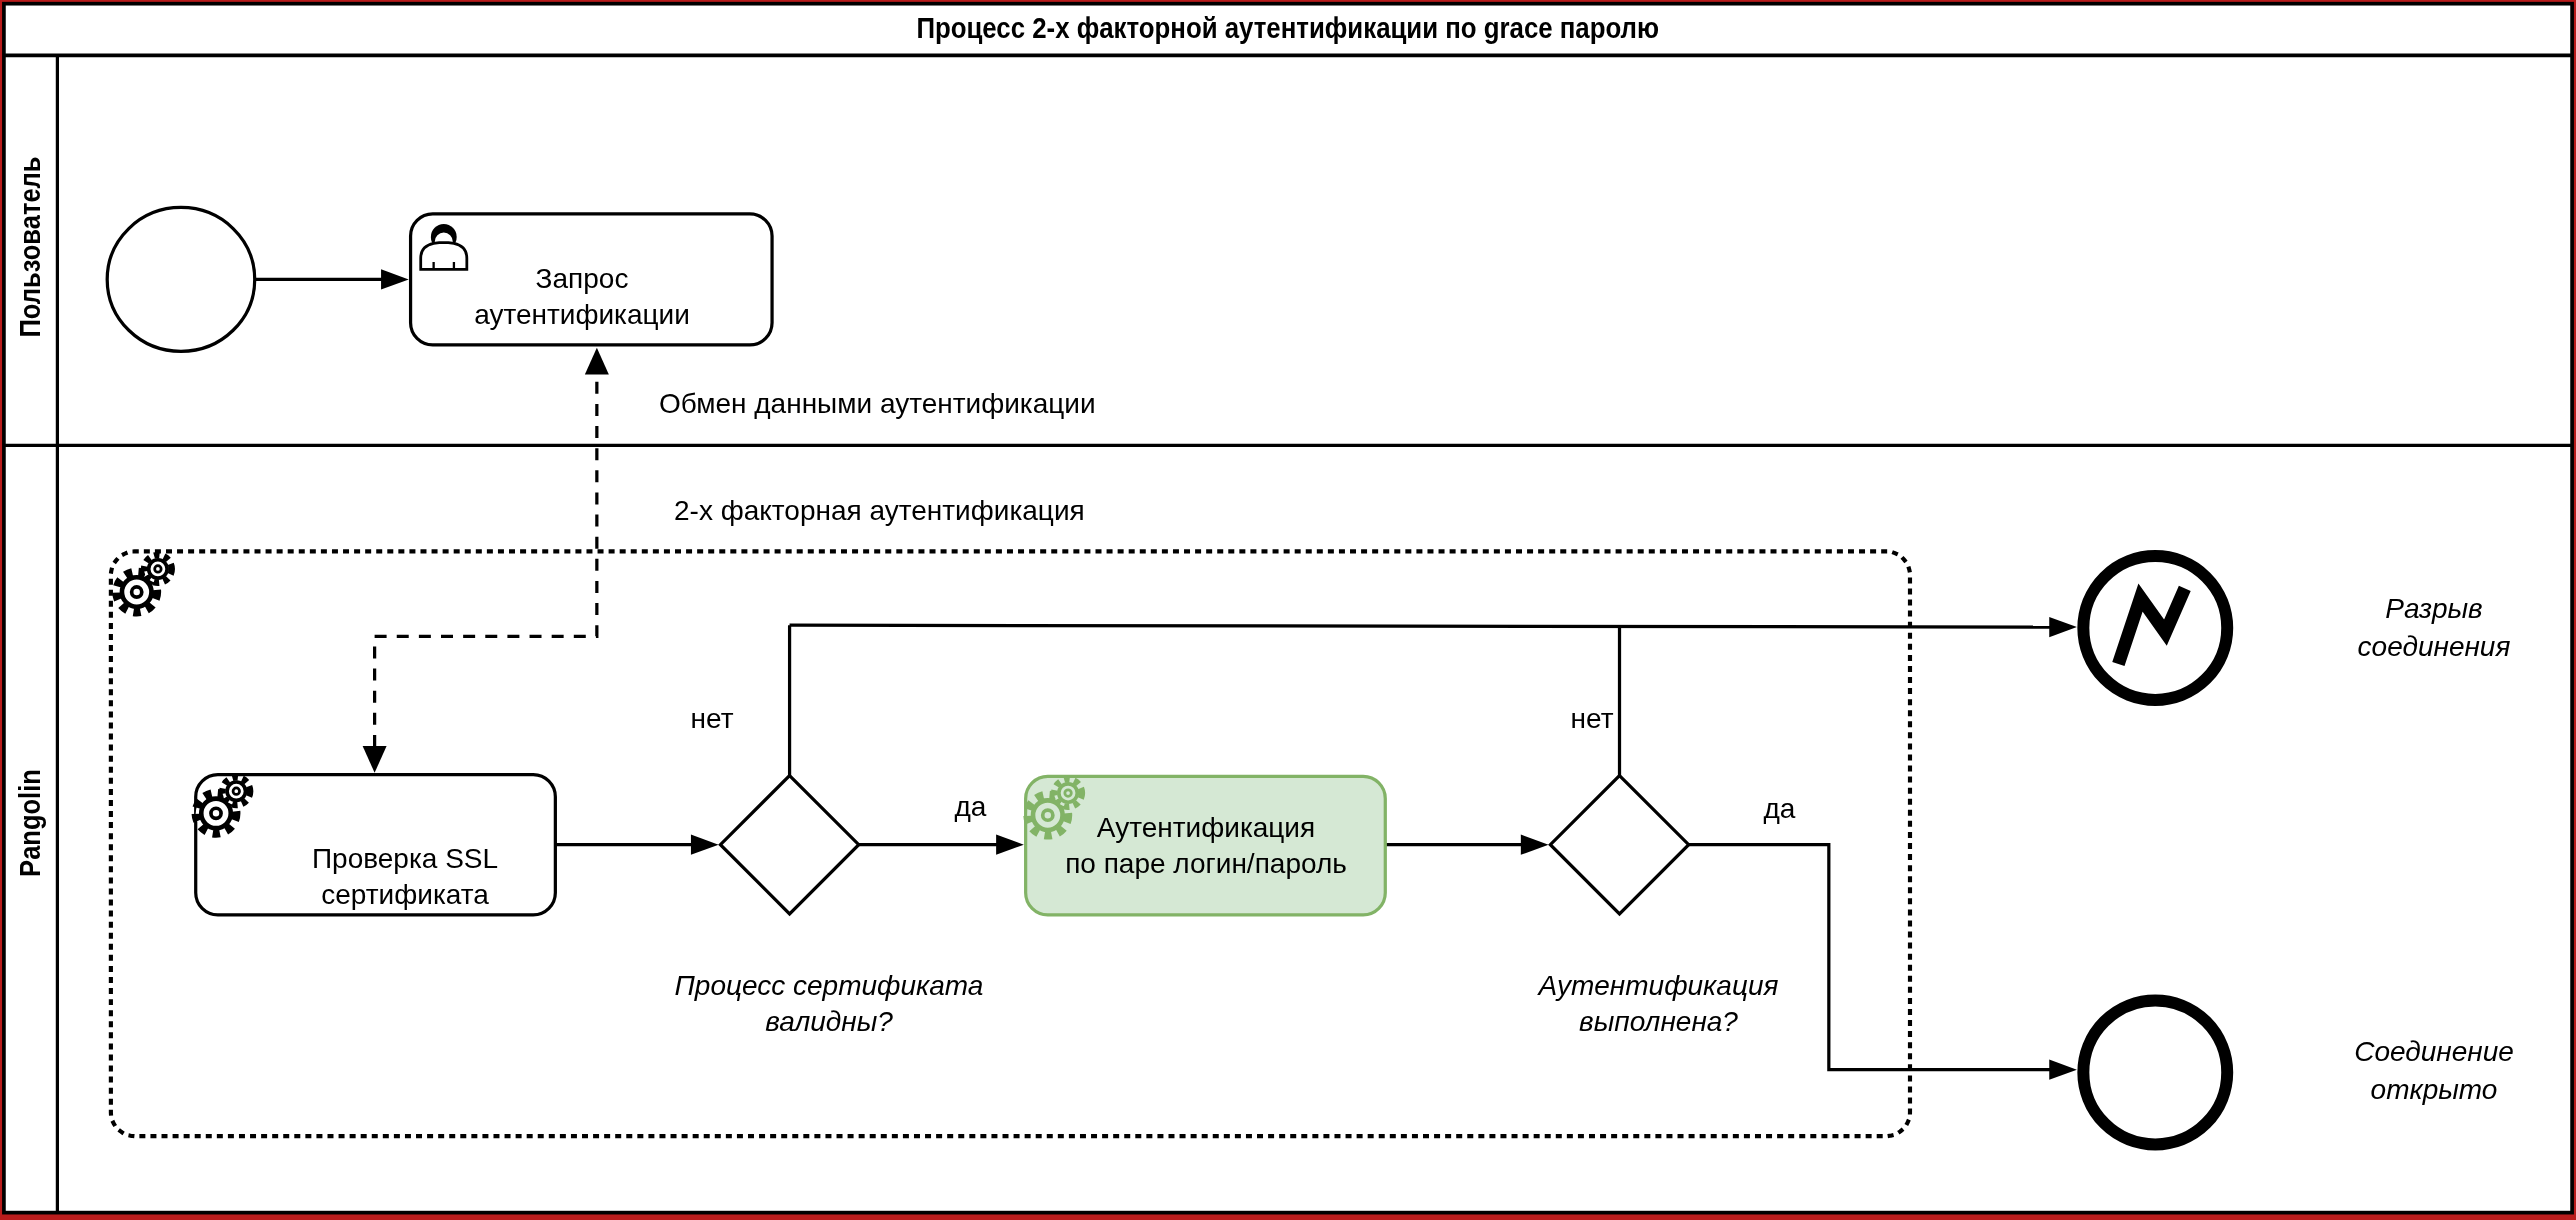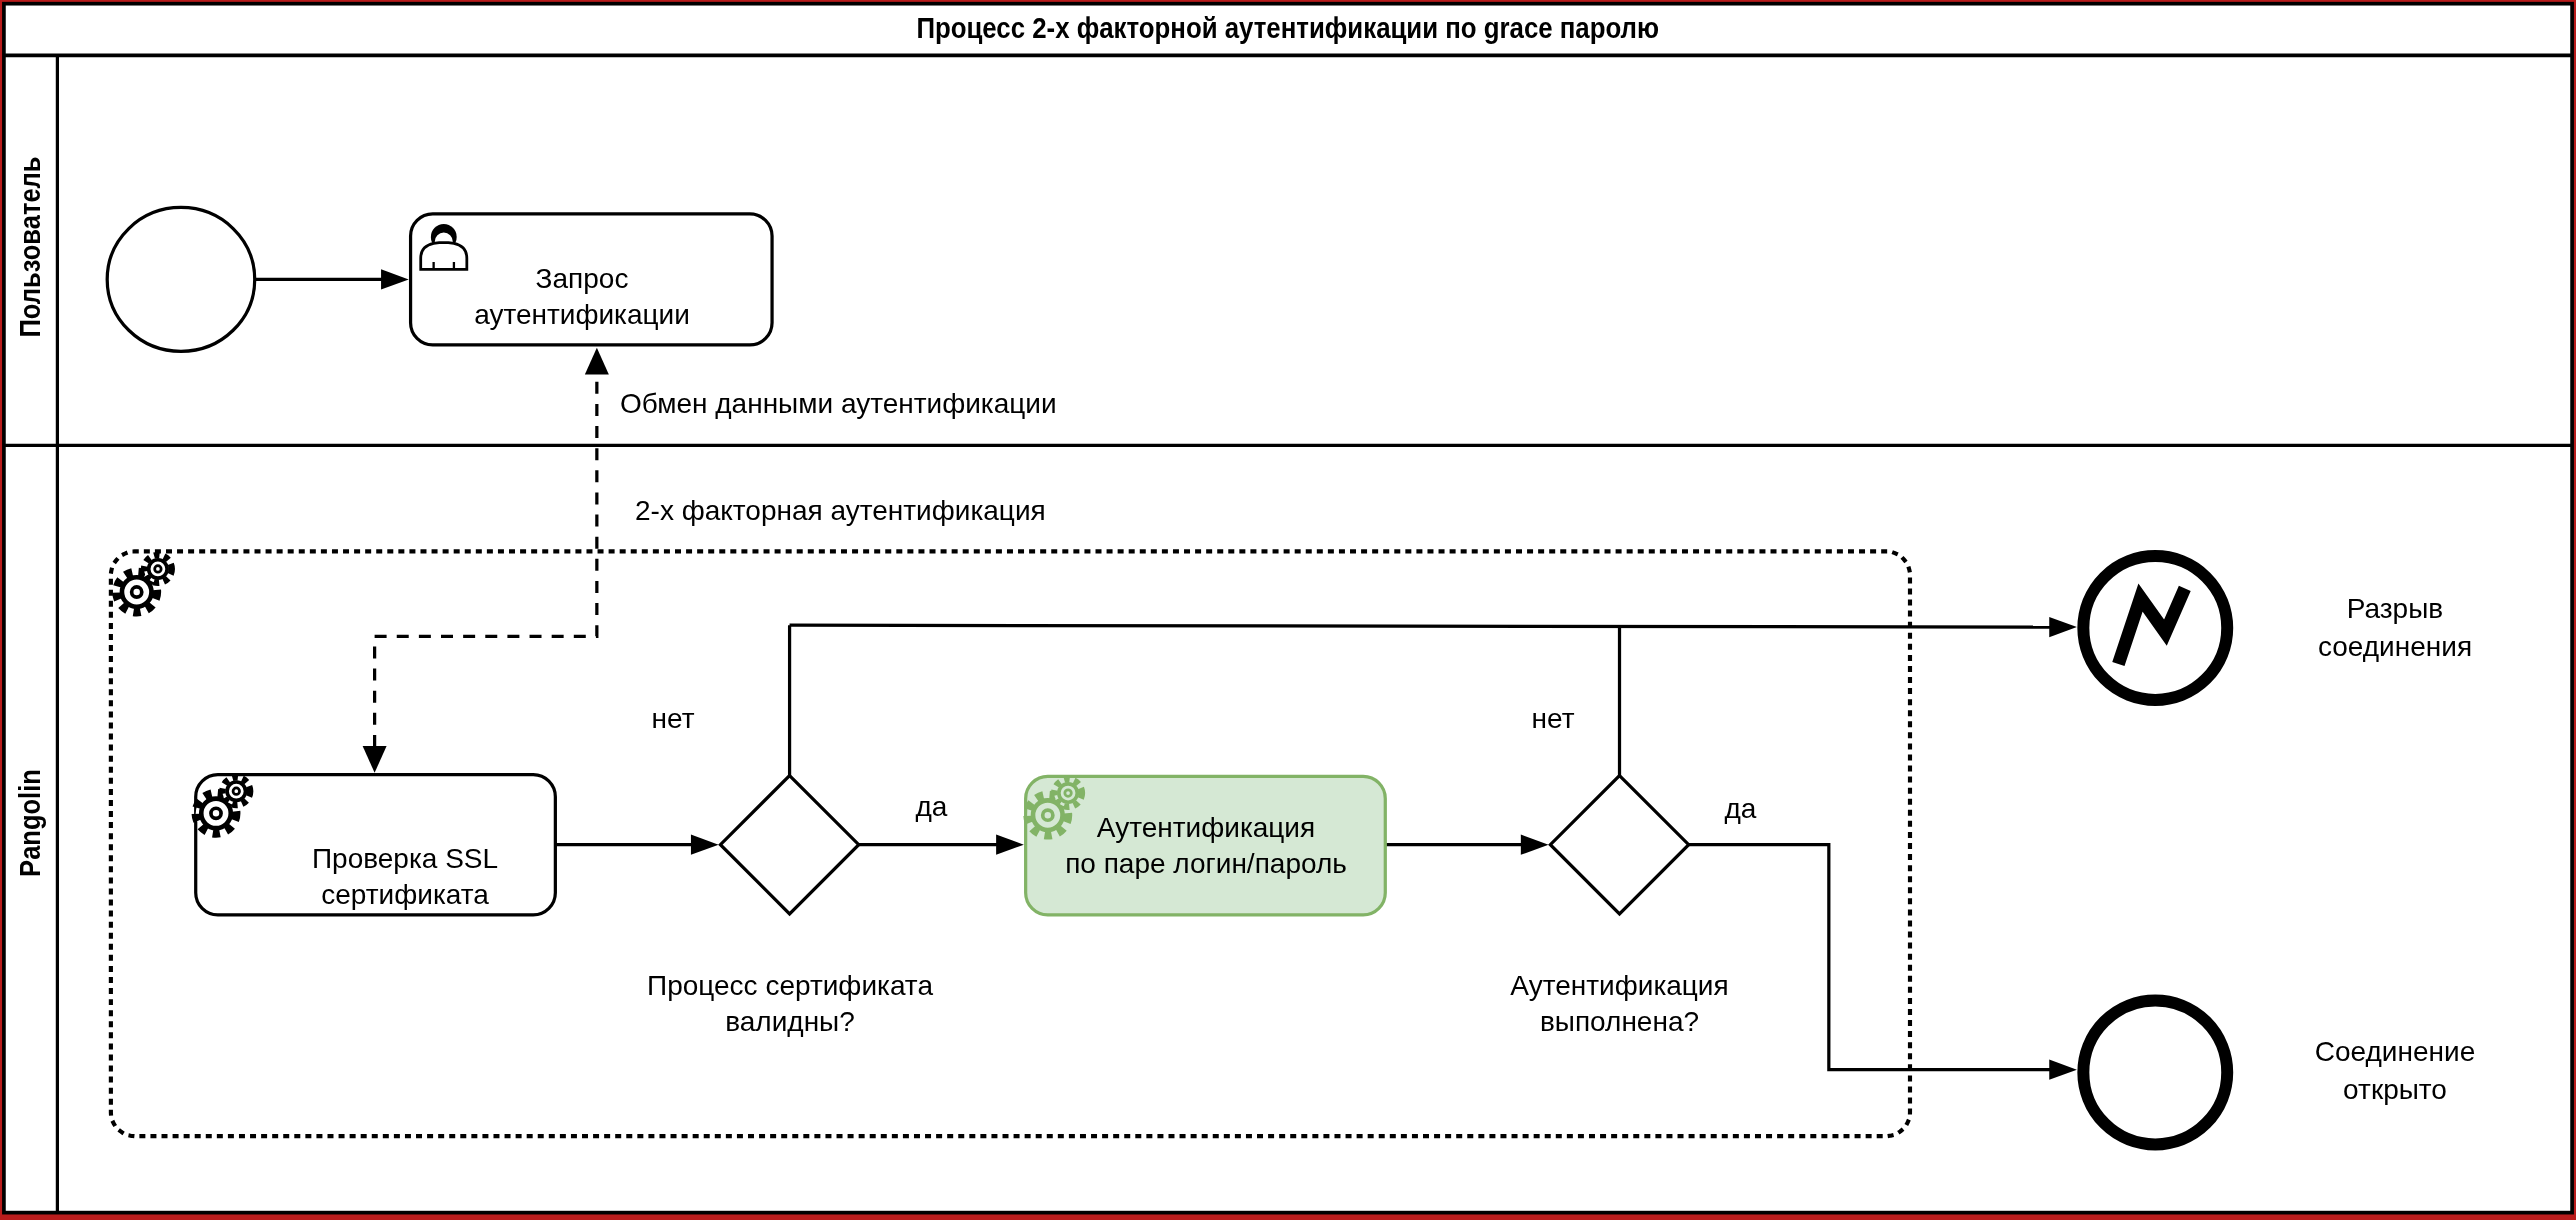--- a/index.html
+++ b/index.html
@@ -1,21 +1,21 @@
 <!DOCTYPE html>
 <html style="font-size:14.8px"><head>
 <meta charset="utf-8">
 <style>
   html,body{margin:0;padding:0;background:#fff;}
   .page{position:relative;width:2576px;height:1220px;background:#b91c1c;
         font-family:"Liberation Sans", sans-serif;color:#000;overflow:hidden;}
   .page svg{position:absolute;left:0;top:0;}
-  .lbl{position:absolute;font-size:28px;line-height:1.3;color:#000;}
+  .lbl{position:absolute;font-size:28px;line-height:1.3;color:#000;margin-left:39px;}
   .center{text-align:center;}
-  .ml{white-space:pre-line;}
+  .ml{white-space:pre-line;font-style:italic;}
   .taskText{position:absolute;display:flex;align-items:center;justify-content:center;
             text-align:center;white-space:pre-line;font-size:28px;line-height:1.28;pointer-events:none;}
   .title-row{position:absolute;left:0;top:0;width:100%;height:55px;
              display:flex;align-items:center;justify-content:center;}
   .title-text{font-weight:bold;font-size:30px;transform:scaleX(.86);display:inline-block;white-space:nowrap;}
   .vlabel{position:absolute;font-weight:bold;font-size:29px;white-space:nowrap;
           transform:translate(-50%,-50%) rotate(-90deg) scaleX(.88);}
 </style>
 </head>
 <body>

